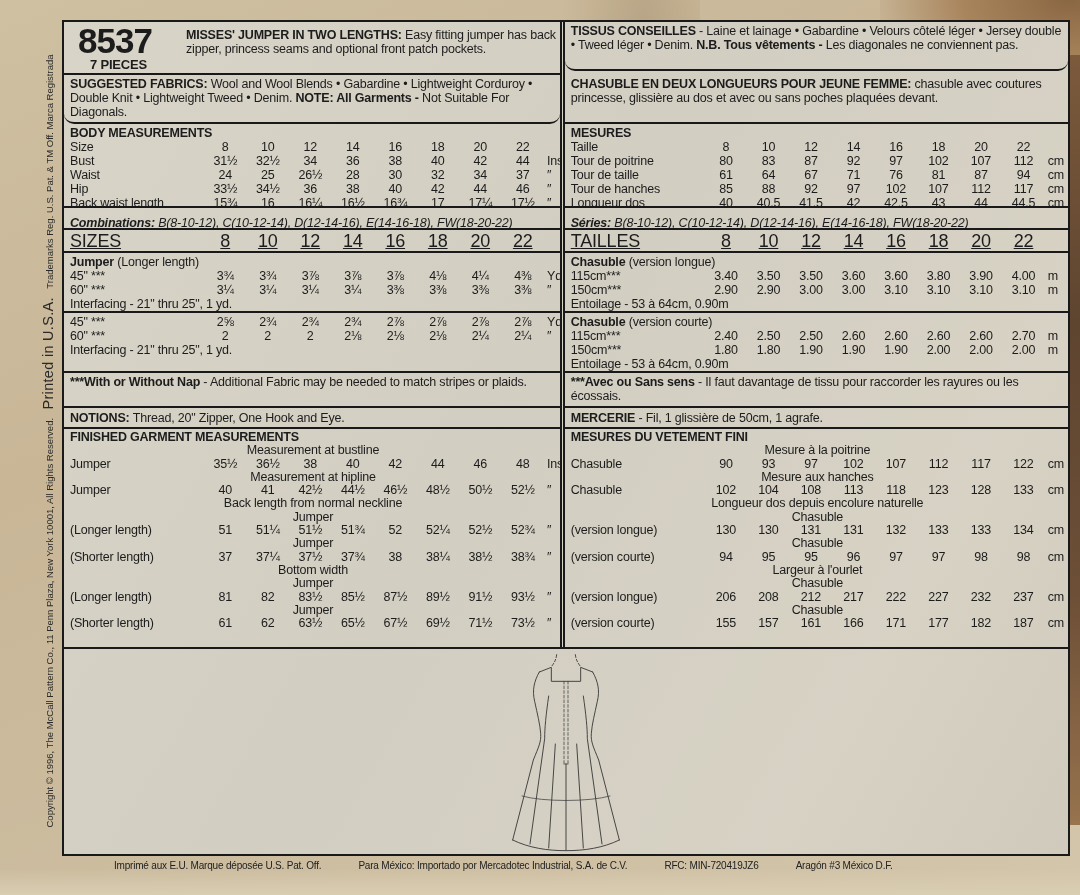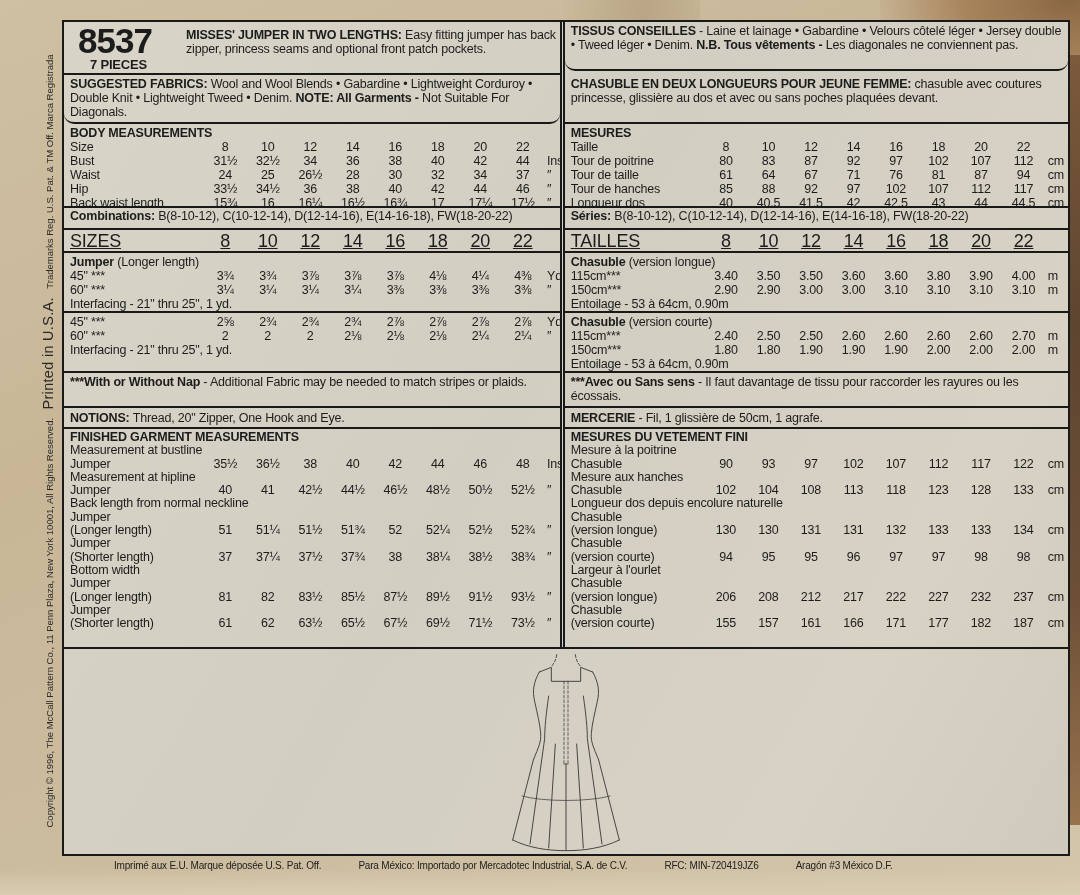--- a/index.html
+++ b/index.html
@@ -31,37 +31,37 @@
   .cols{display:flex;height:625px;}
   .col{display:flex;flex-direction:column;box-sizing:border-box;}
   .col-left{width:496px;}
   .divider{width:9px;box-sizing:border-box;border-left:2px solid #191919;border-right:2px solid #191919;background:#d5d1c5;}
   .col-right{flex:1;}
   .sec{box-sizing:border-box;border-bottom:2px solid #191919;padding:2px 4px 0 6px;
     overflow:hidden;font-size:12.5px;line-height:14px;letter-spacing:-0.2px;}
   .h-title{height:53px;}
   .h-fab{height:49px;border-radius:10px;}
   .h-meas{height:84px;}
-  .h-comb{height:22px;padding-top:1px;}
+  .h-comb{height:22px;padding-top:8px;font-style:italic;}
   .h-size{height:23px;padding-top:4px;}
   .h-yard{height:60px;}
   .h-nap{height:35px;}
   .h-not{height:21px;padding-top:3px;}
   .h-fgm{flex:1;border-bottom:none;line-height:13.3px;}
   
   .hdr-left{display:flex;}
   .num-block{width:108px;padding-left:8px;}
   .pattern-number{font-size:35px;font-weight:bold;letter-spacing:-1px;line-height:34px;}
   .pieces{font-size:13px;font-weight:bold;margin-left:12px;line-height:13px;}
   .hdr-text{flex:1;padding-top:4px;}
   
   .trow{display:grid;grid-template-columns:134px repeat(8,42.5px) 1fr;}
   .trow .val{text-align:center;}
   .trow .unit{text-align:left;padding-left:3px;}
-  .trow.full{display:block;}
+  .trow.full{display:block;text-align:center;}
   .sizes-row .trow{font-size:18px;text-decoration:underline;}
   
   .illus{height:207px;box-sizing:border-box;border-top:2px solid #191919;position:relative;}
   .illus svg{display:block;margin:3px auto 0 auto;}
   
   .footer{position:absolute;left:62px;top:860px;width:1008px;box-sizing:border-box;
     padding-left:52px;display:flex;gap:37px;font-size:10px;letter-spacing:-0.2px;color:#222;white-space:nowrap;}
 </style>
 </head>
 <body>

